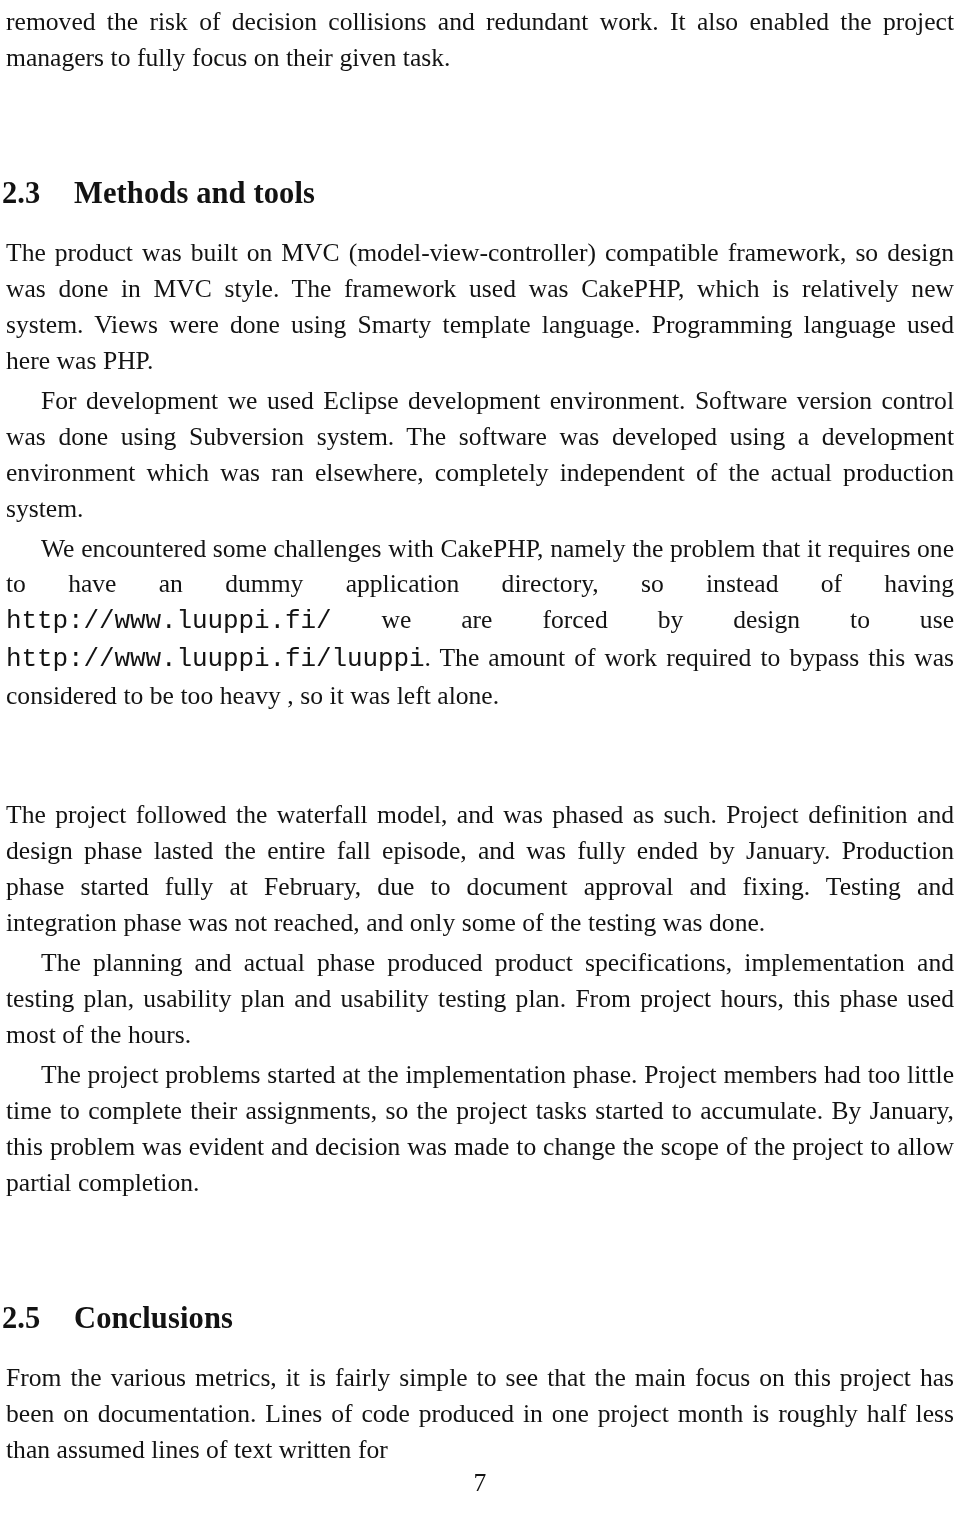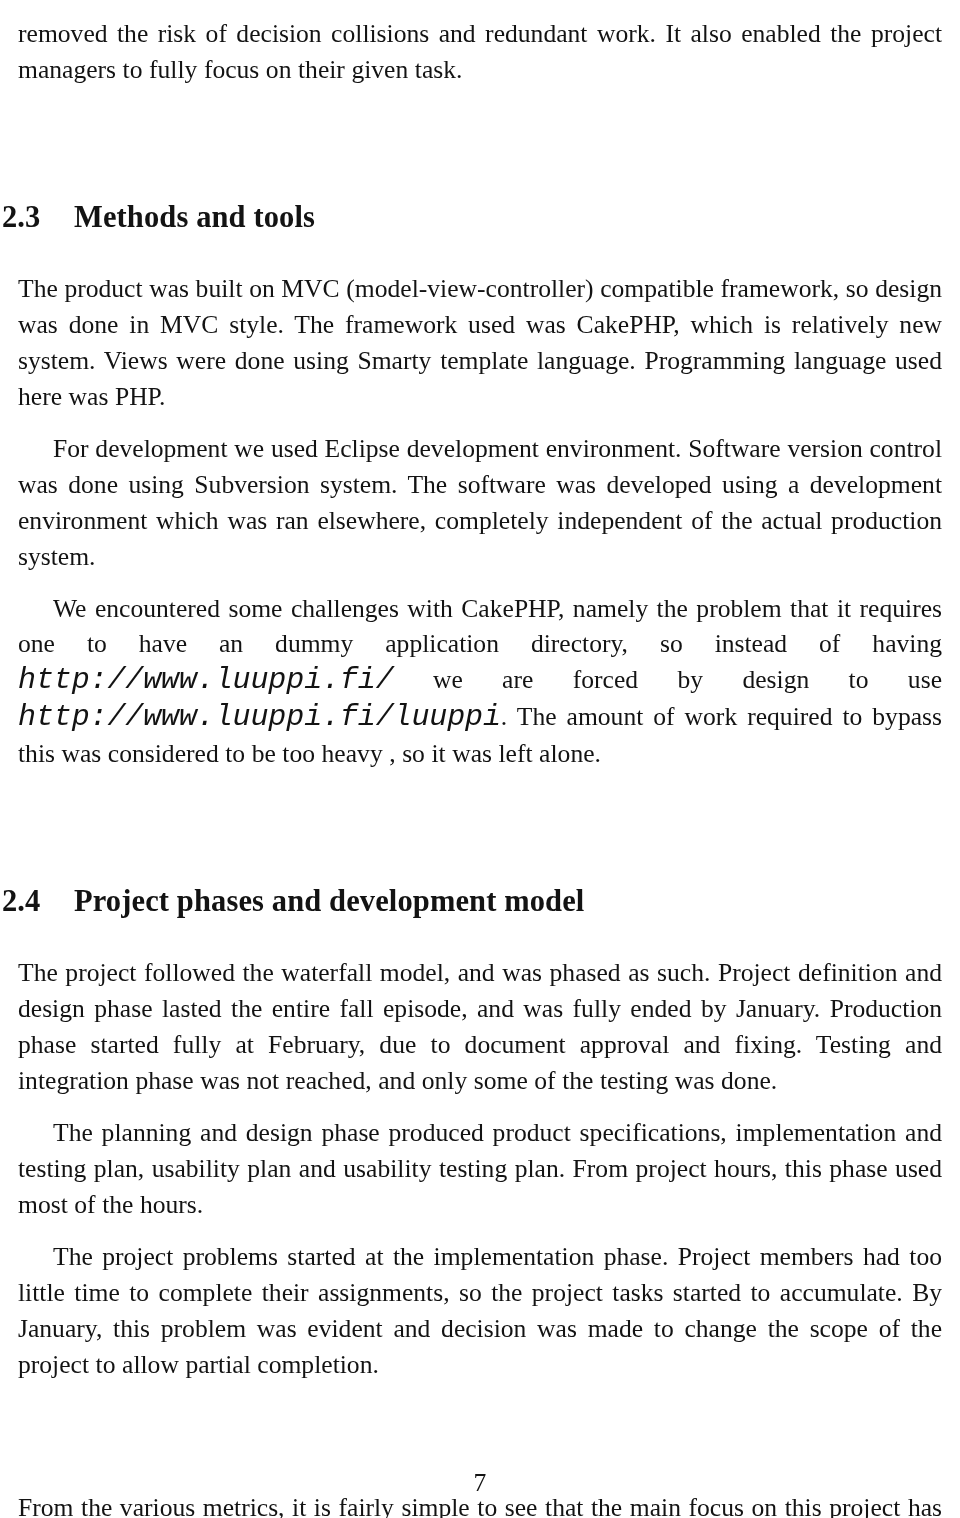--- a/index.html
+++ b/index.html
@@ -17,21 +17,21 @@
     font-family: "Liberation Serif", "DejaVu Serif", serif;
     color: #131313;
   }
   .content {
     position: absolute;
     left: 2px;
     top: 0px;
     width: 956px;
   }
   p.para {
-    margin: 16px;
+    margin: 4px;
     padding: 0;
     font-size: 25.6px;
     line-height: 35.95px;
     text-align: justify;
     text-justify: inter-word;
     -webkit-hyphens: none;
     hyphens: none;
     word-spacing: 0.005em;
   }
   p.para.indent {
@@ -55,23 +55,22 @@
     margin-top: 40px;
   }
   .spacer-after-para-before-section {
     height: 55px;
   }
   .spacer-after-section {
     height: 20px;
   }
   code.tt {
     font-family: "Liberation Mono", "DejaVu Sans Mono", monospace;
-    font-size: 30px;
+    font-size: 26px;
     letter-spacing: -0.004em;
-    font-style: italic;
   }
   .pagenum {
     position: absolute;
     left: 0;
     top: 1468px;
     width: 960px;
     text-align: center;
     font-size: 25.6px;
     line-height: 30px;
     font-family: "Liberation Serif", "DejaVu Serif", serif;
@@ -94,34 +93,34 @@
     <div class="spacer-after-section"></div>
 
     <p class="para first">The product was built on MVC (model-view-controller) compatible framework, so design was done in MVC style. The framework used was CakePHP, which is relatively new system. Views were done using Smarty template language. Programming language used here was PHP.</p>
 
     <p class="para indent">For development we used Eclipse development environment. Software version control was done using Subversion system. The software was developed using a development environment which was ran elsewhere, completely independent of the actual production system.</p>
 
     <p class="para indent"><span>We encountered some challenges with CakePHP, namely the problem that it requires one to have an dummy application directory, so instead of having </span><code class="tt">http://www.luuppi.fi/</code><span> we are forced by design to use </span><code class="tt">http://www.luuppi.fi/luuppi</code><span>. The amount of work required to bypass this was considered to be too heavy , so it was left alone.</span></p>
 
     <div class="spacer-after-para-before-section"></div>
 
-    <h2 class="section">
-      <span class="secnum">2.4</span><span>Project phases and development model</span>
-    </h2>
     <div class="spacer-after-section"></div>
 
     <p class="para first">The project followed the waterfall model, and was phased as such. Project definition and design phase lasted the entire fall episode, and was fully ended by January. Production phase started fully at February, due to document approval and fixing. Testing and integration phase was not reached, and only some of the testing was done.</p>
 
-    <p class="para indent">The planning and design phase produced product specifications, implementation and testing plan, usability plan and usability testing plan. From project hours, this phase used most of the hours.</p>
+    <p class="para indent">The planning and actual phase produced product specifications, implementation and testing plan, usability plan and usability testing plan. From project hours, this phase used most of the hours.</p>
 
     <p class="para indent">The project problems started at the implementation phase. Project members had too little time to complete their assignments, so the project tasks started to accumulate. By January, this problem was evident and decision was made to change the scope of the project to allow partial completion.</p>
 
 
     <div class="spacer-after-para-before-section"></div>
 
+    <h2 class="section">
+      <span class="secnum">2.5</span><span>Conclusions</span>
+    </h2>
     <div class="spacer-after-section"></div>
 
     <p class="para first">From the various metrics, it is fairly simple to see that the main focus on this project has been on documentation. Lines of code produced in one project month is roughly half less than assumed lines of text written for</p>
 
   </div>
 
   <div class="pagenum">7</div>
 </div>
 
 </body></html>

